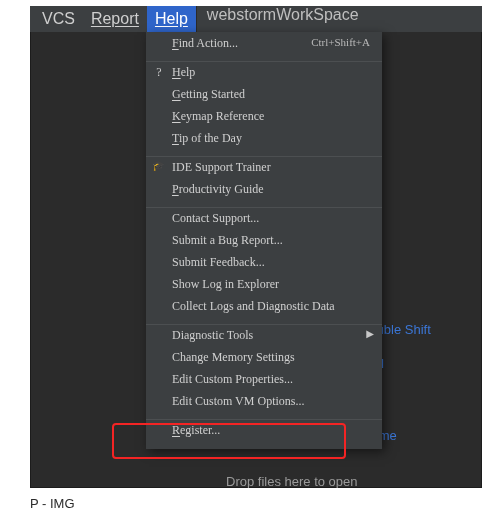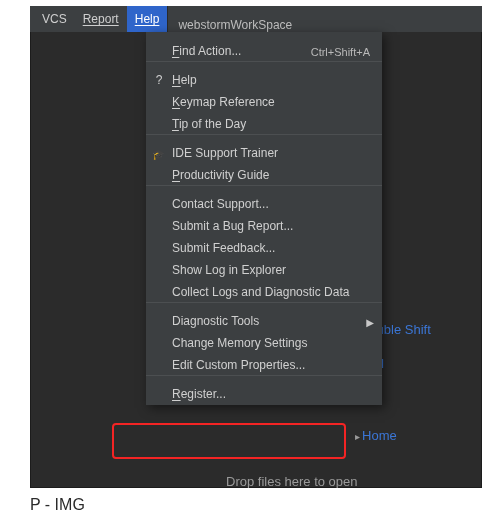--- a/index.html
+++ b/index.html
@@ -4,61 +4,61 @@
 <style>
   * { box-sizing: border-box; margin: 0; padding: 0; }
   html, body { width: 500px; height: 515px; font-family: "Segoe UI", Arial, sans-serif; background: #fff; }
   .stage { position: relative; width: 500px; height: 515px; }
   .ide-window {
     position: absolute; left: 30px; top: 6px; width: 452px; height: 482px;
     background: #2b2b2b; color: #bbb; overflow: hidden;
     box-shadow: 0 0 0 1px #1c1c1c inset;
   }
   .menu-bar {
-    display: flex; align-items: flex-end; height: 26px;
-    background: #3c3f41; color: #cfcfcf; font-size: 12px;
+    display: flex; align-items: flex-start; height: 26px;
+    background: #3c3f41; color: #cfcfcf; font-size: 16px;
     padding: 0 4px;
   }
   .menu-bar .mi { padding: 0 8px; height: 26px; line-height: 26px; cursor: default; }
   .menu-bar .mi.active { background: #2f65ca; color: #fff; }
   .menu-bar .underline { text-decoration: underline; text-underline-offset: 2px; }
   .menu-bar .proj { padding: 0 10px; color: #bfbfbf; }
   .menu-bar .divider { width:1px; height:26px; background:#2a2a2a; }
 
   .help-menu {
     position: absolute; left: 116px; top: 26px; width: 236px;
     background: #3c3f41; color: #d0d0d0; font-size: 12px;
     box-shadow: 3px 3px 10px rgba(0,0,0,.5);
     padding: 4px 0;
     z-index: 10;
   }
   .help-menu .row {
-    display: flex; align-items: flex-end; height: 22px;
-    padding: 0 12px 0 26px; position: relative; cursor: default;
+    display: flex; align-items: flex-start; height: 22px;
+    padding: 0 12px 0 26px; position: relative; cursor: default; font-family: Liberation Serif, serif;
   }
   .help-menu .row .label { flex: 1; white-space: nowrap; overflow: hidden; text-overflow: ellipsis; }
   .help-menu .row .shortcut { color: #b9b9b9; font-size: 11px; margin-left: 10px; }
   .help-menu .row .arrow { position:absolute; right:8px; font-size:10px; color:#c8c8c8; }
   .help-menu .sep { height:1px; background:#4c4f51; margin: 3px 0; }
   .help-menu .icon { position:absolute; left:6px; width:14px; text-align:center; color:#cfcfcf; font-size:12px; }
   .help-menu .u { text-decoration: underline; text-underline-offset:2px; }
 
   .content { position:absolute; inset:26px 0 0 0; }
   .hint { position:absolute; color:#3b76d6; font-size:13px; }
   .drop-hint { position:absolute; left:196px; top:442px; color:#9a9a9a; font-size:13px; }
 
   .redbox {
     position:absolute; left:112px; top:423px; width:234px; height:36px;
     border:2.5px solid #f42424; border-radius:4px; z-index:12;
     pointer-events:none;
   }
 
   .footer-label {
     position:absolute; left:30px; top:496px;
-    font-size:16px; color:#2b2b2b; font-family: Arial, sans-serif;
+    font-size:13px; color:#2b2b2b; font-family: Arial, sans-serif;
   }
 </style>
 </head>
 <body>
 
 <div class="stage">
   <div class="ide-window">
     <div class="menu-bar">
       <div class="mi"><span>VCS</span></div>
       <div class="mi"><span class="underline">Report</span></div>
@@ -76,20 +76,23 @@
 
     <div class="help-menu" id="help-menu">
         <div class="row">
           <span class="label"><span class="u">F</span>ind Action...</span>
           <span class="shortcut">Ctrl+Shift+A</span>
         </div>
         <div class="sep"></div>
         <div class="row">
           <span class="icon">?</span>
           <span class="label"><span class="u">H</span>elp</span>
+        </div>
+        <div class="row">
+          <span class="label"><span class="u">G</span>etting Started</span>
         </div>
         <div class="row">
           <span class="label"><span class="u">K</span>eymap Reference</span>
         </div>
         <div class="row">
           <span class="label"><span class="u">T</span>ip of the Day</span>
         </div>
         <div class="sep"></div>
         <div class="row">
           <span class="icon" style="font-size: 10px;">🎓</span>
@@ -118,20 +121,23 @@
         <div class="row">
           <span class="label">Diagnostic Tools</span>
           <span class="arrow">▶</span>
         </div>
         <div class="row">
           <span class="label">Change Memory Settings</span>
         </div>
         <div class="row">
           <span class="label">Edit Custom Properties...</span>
         </div>
+        <div class="row">
+          <span class="label">Edit Custom VM Options...</span>
+        </div>
         <div class="sep"></div>
         <div class="row">
           <span class="label"><span class="u">R</span>egister...</span>
         </div>
       </div>
   </div>
 
   <div class="redbox"></div>
   <div class="footer-label">P - IMG</div>
 </div>

